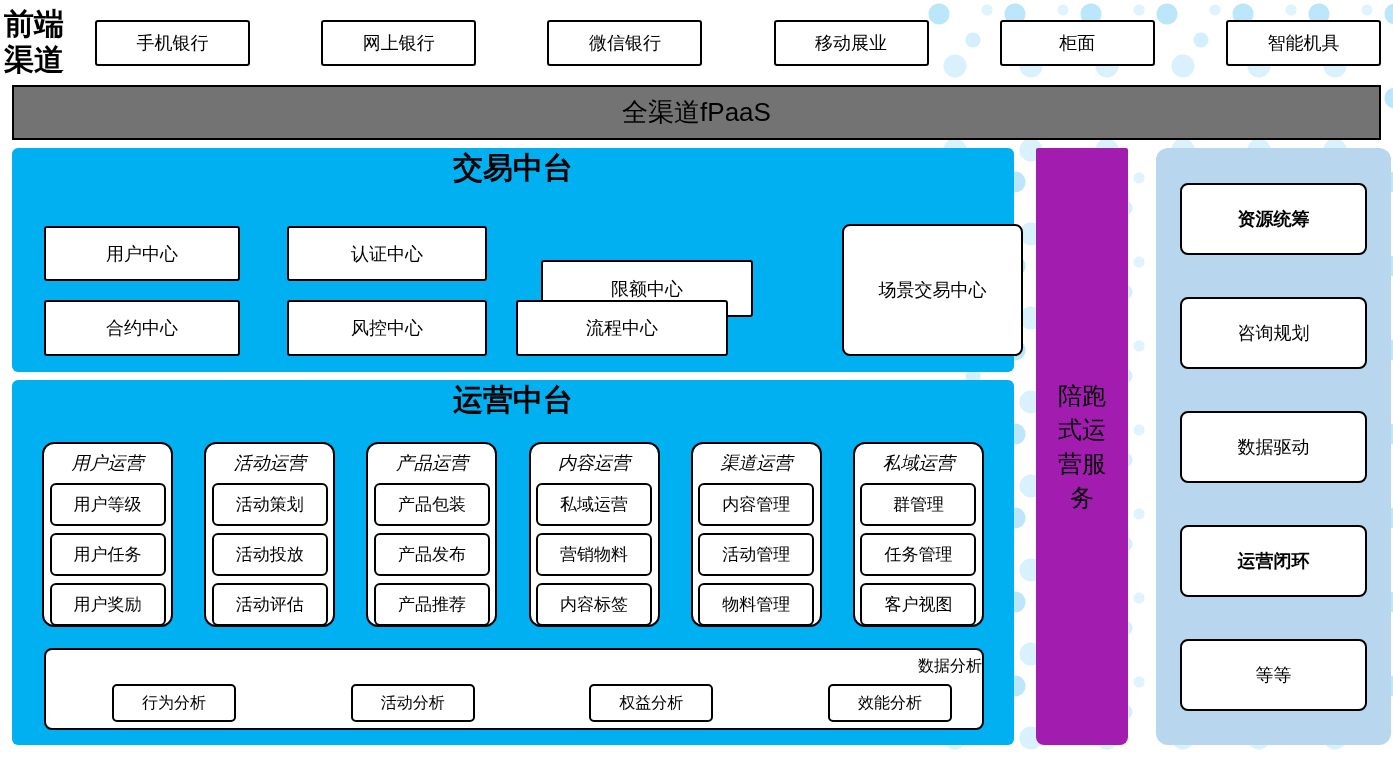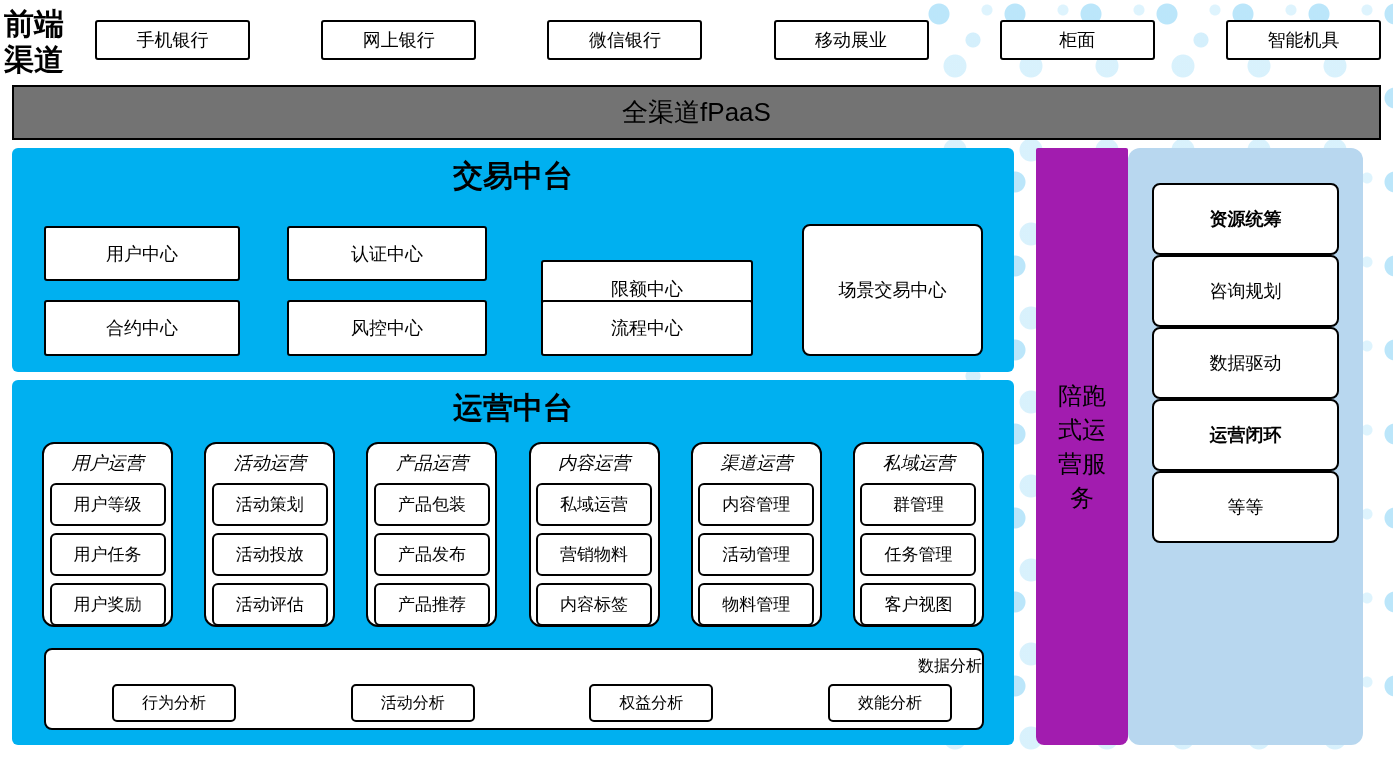--- a/index.html
+++ b/index.html
@@ -32,52 +32,52 @@
     left:4px; top:6px; width:70px;
     font-family:"DejaVu Serif", serif;
     font-weight:bold; font-size:30px; line-height:36px;
     word-break:break-all; text-align:left;
   }
   .channels {
     left:95px; top:20px; width:1286px; height:46px;
     display:flex; justify-content:space-between;
   }
   .channel-box {
-    width:155px; height:40px;
+    width:155px; height:46px;
     background:#fff; border:2px solid #000; border-radius:3px;
     display:flex; align-items:center; justify-content:center;
     font-size:18px;
   }
 
   .fpaas {
     left:12px; top:85px; width:1369px; height:55px;
     background:#737373; border:2px solid #000;
     display:flex; align-items:center; justify-content:center;
     font-size:26px;
   }
 
   
   .blue-panel { background:#00B0F0; border-radius:6px; }
   .trade-panel { left:12px; top:148px; width:1002px; height:224px; }
   .ops-panel   { left:12px; top:380px; width:1002px; height:365px; }
 
   .panel-title {
-    position:absolute; left:0; top:8px; width:100%;
+    position:absolute; left:0; top:0; width:100%;
     text-align:center;
     font-family:"DejaVu Serif", serif;
     font-weight:bold; font-size:30px;
   }
 
   .wbox {
     position:absolute;
     background:#fff; border:2px solid #000; border-radius:3px;
     display:flex; align-items:center; justify-content:center;
     font-size:18px;
   }
-  .tallbox { border-radius:8px; }
+  .tallbox { border-radius:8px;margin-left:40px; }
 
   
   .groups-row {
     position:absolute; left:30px; top:62px; width:942px; height:185px;
     display:flex; justify-content:space-between;
   }
   .group {
     width:131px; height:185px;
     background:#fff; border:2px solid #000; border-radius:12px;
     display:flex; flex-direction:column; align-items:center;
@@ -119,24 +119,24 @@
   .strip {
     left:1036px; top:148px; width:92px; height:597px;
     background:#a21caf; border-radius:2px 2px 8px 8px;
     display:flex; align-items:center; justify-content:center;
   }
   .strip-text {
     width:56px; font-size:24px; line-height:34px;
     text-align:center; word-break:break-all; font-weight:500;
   }
   .right-panel {
-    left:1128px; top:148px; width:235px; height:597px;
+    left:1156px; top:148px; width:235px; height:597px;
     background:#B8D7EF; border-radius:12px;
     display:flex; flex-direction:column; align-items:center;
-    padding-top:35px; 
+    padding-top:35px; gap:42px;
   }
   .rbox {
     width:187px; height:72px;
     background:#fff; border:2px solid #000; border-radius:8px;
     display:flex; align-items:center; justify-content:center;
     font-size:18px; flex:0 0 auto;
   }
   .rbox.bold { font-weight:bold; }
 </style>
 </head>
@@ -156,21 +156,21 @@
 
 <div class="layer fpaas">全渠道fPaaS</div>
 
 <div class="layer blue-panel trade-panel">
   <div class="panel-title">交易中台</div>
   <div class="wbox" style="left:32px;  top:78px;  width:196px; height:55px;">用户中心</div>
   <div class="wbox" style="left:275px; top:78px;  width:200px; height:55px;">认证中心</div>
   <div class="wbox" style="left:529px; top:76px;  width:212px; height:57px;margin-top:36px;">限额中心</div>
   <div class="wbox" style="left:32px;  top:152px; width:196px; height:56px;">合约中心</div>
   <div class="wbox" style="left:275px; top:152px; width:200px; height:56px;">风控中心</div>
-  <div class="wbox" style="left:529px; top:152px; width:212px; height:56px;">流程中心</div>
+  <div class="wbox" style="left:504px; top:152px; width:212px; height:56px;">流程中心</div>
   <div class="wbox tallbox" style="left:790px; top:76px; width:181px; height:132px;">场景交易中心</div>
 </div>
 
 <div class="layer blue-panel ops-panel">
   <div class="panel-title">运营中台</div>
 
   <div class="groups-row">
     <div class="group">
       <div class="group-title">用户运营</div>
       <div class="group-items">

